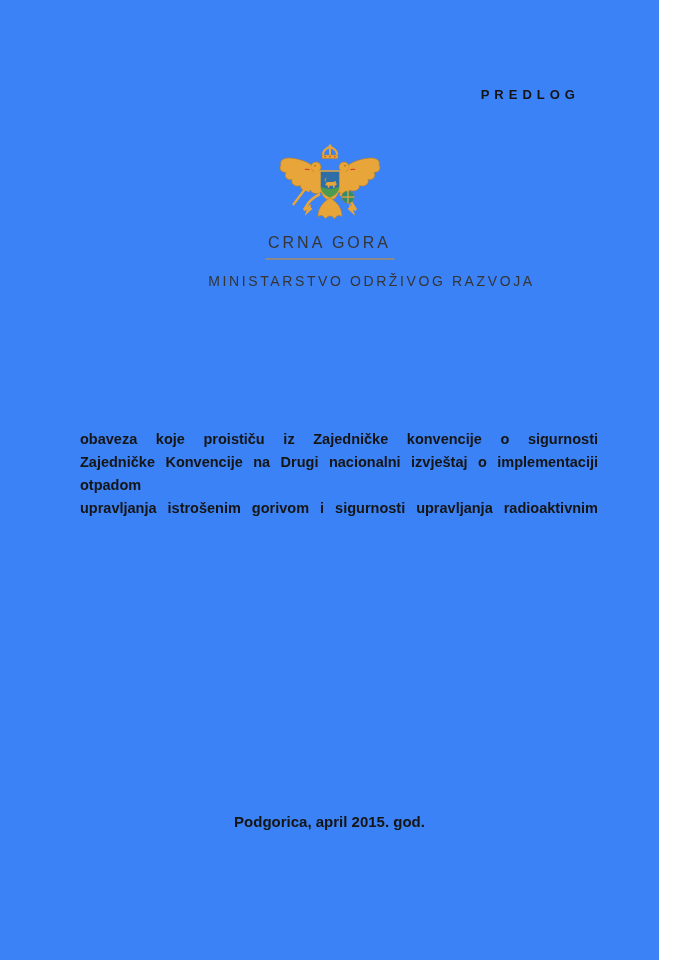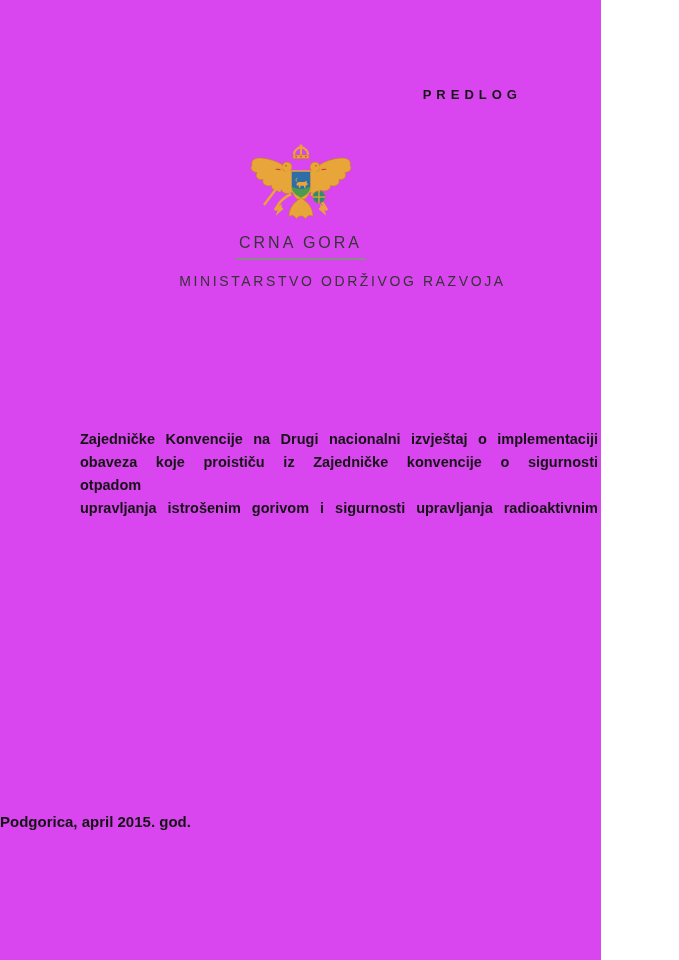--- a/index.html
+++ b/index.html
@@ -1,20 +1,20 @@
 <!DOCTYPE html>
 <html><head>
 <meta charset="utf-8">
 <style>
   html, body { margin: 0; padding: 0; background: #ffffff; }
   .page {
     position: relative;
-    width: 601px;
+    width: 659px;
     height: 960px;
-    background: #d946ef;
+    background: #3b82f6;
     overflow: hidden;
     font-family: "Liberation Sans", sans-serif;
     color: #1c1c1c;
   }
   .predlog {
     position: absolute;
     top: 87px;
     right: 79px;
     font-size: 13px;
     font-weight: bold;
@@ -76,21 +76,21 @@
   .just-line {
     text-align: justify;
     text-align-last: justify;
   }
   .just-line.last { text-align-last: left; }
   .footer-line {
     position: absolute;
     top: 813px;
     left: 0;
     width: 100%;
-    text-align: left;
+    text-align: center;
     font-size: 15px;
     font-weight: bold;
     color: #151515;
   }
 </style>
 </head>
 <body>
 
 <div class="page">
 
@@ -152,22 +152,22 @@
   <div class="state-name">CRNA GORA</div>
 
   <div class="rule"></div>
 
   <div class="ministry">
     <div>MINISTARSTVO ODRŽIVOG RAZVOJA</div>
   </div>
 
   <div class="title-block">
     <div>
+      <div class="just-line">obaveza koje proističu iz Zajedničke konvencije o sigurnosti</div>
       <div class="just-line">Zajedničke Konvencije na Drugi nacionalni izvještaj o implementaciji</div>
-      <div class="just-line">obaveza koje proističu iz Zajedničke konvencije o sigurnosti</div>
       <div class="just-line last">otpadom</div>
       <div class="just-line">upravljanja istrošenim gorivom i sigurnosti upravljanja radioaktivnim</div>
     </div>
   </div>
 
   <div class="footer-line">Podgorica, april 2015. god.</div>
 
 </div>
 
 </body></html>

